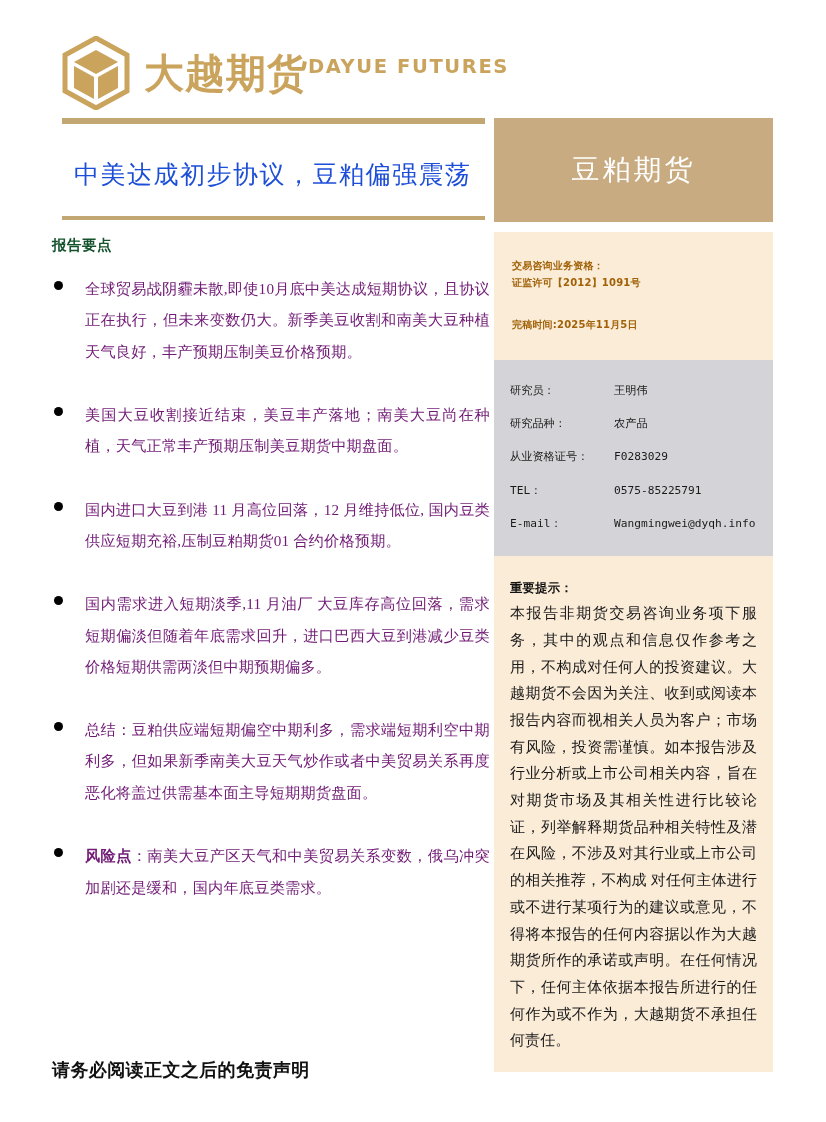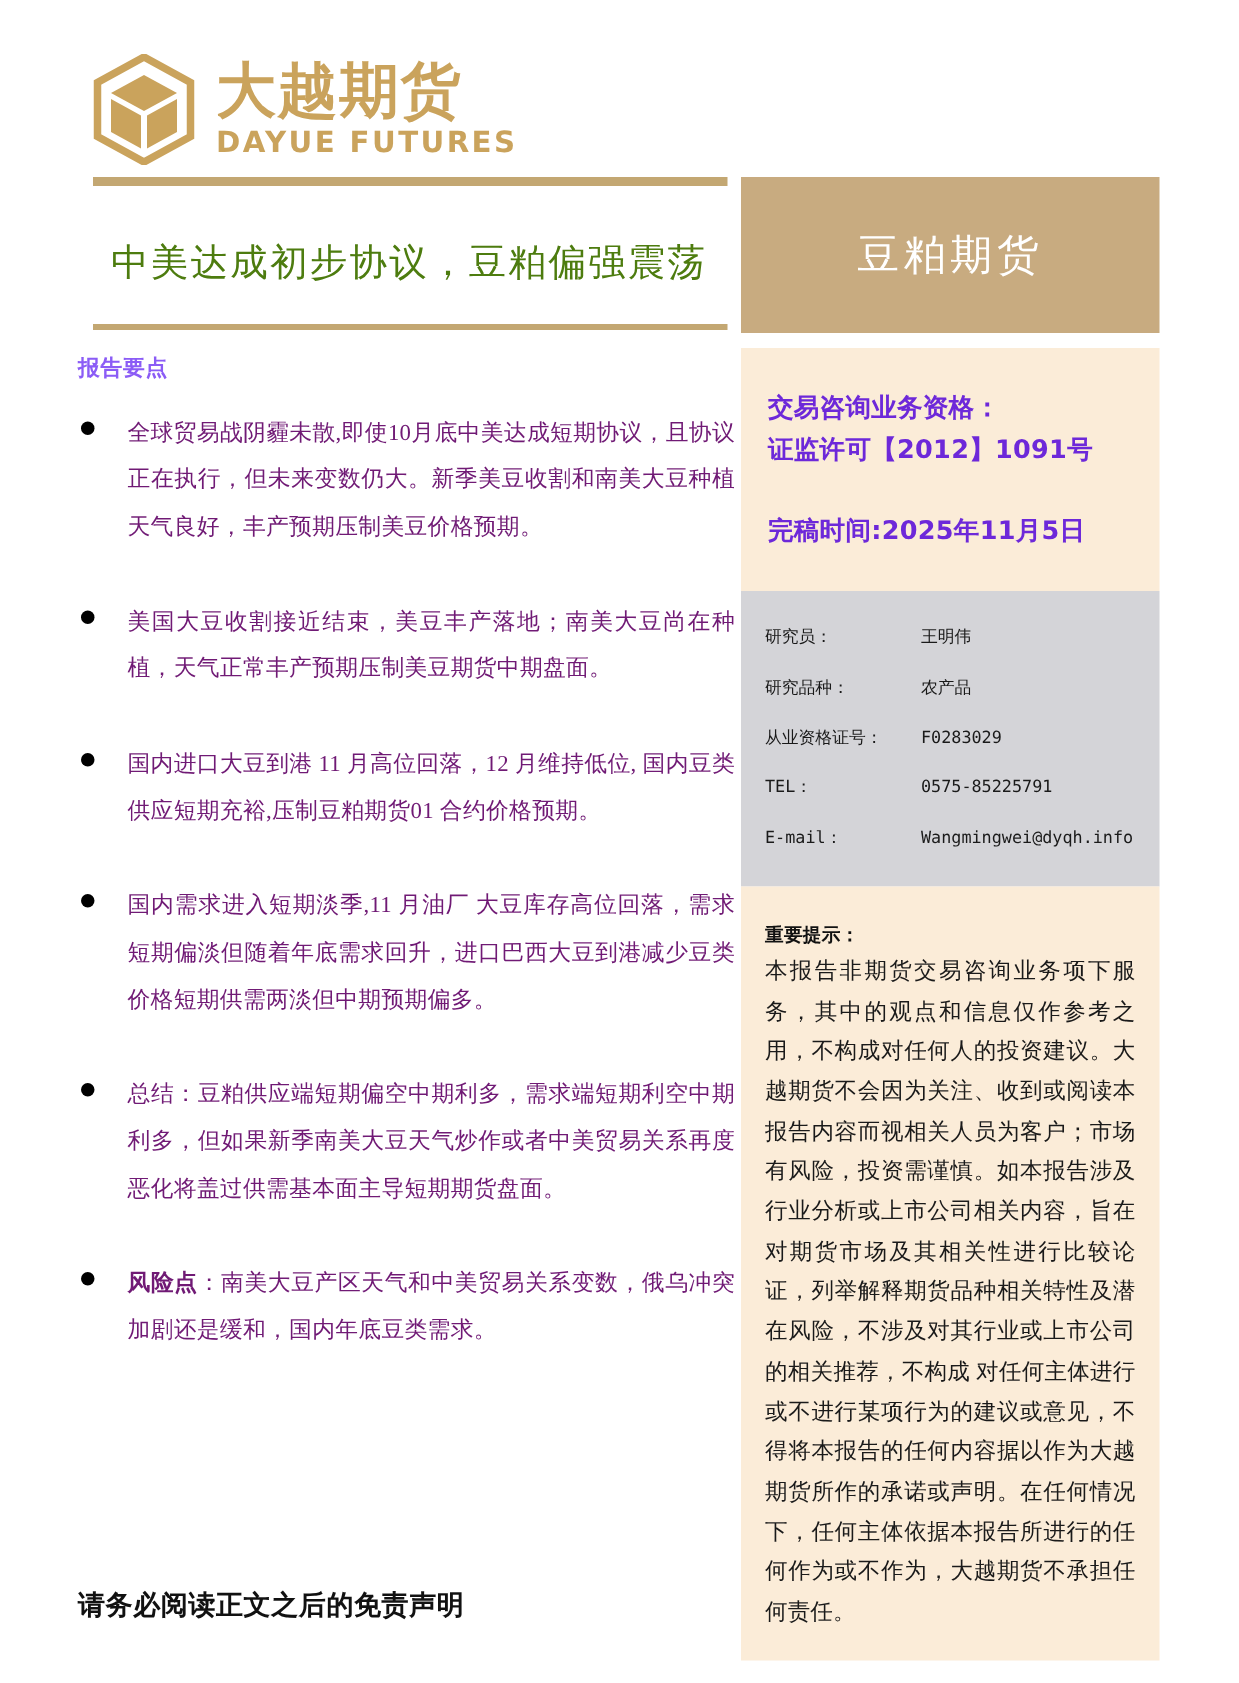--- a/index.html
+++ b/index.html
@@ -32,21 +32,21 @@
     align-items: center;
     gap: 14px;
   }
   .logo-mark {
     width: 68px;
     height: 74px;
     flex: 0 0 auto;
   }
   .logo-words {
     display: flex;
-    flex-direction: column;
+    flex-direction: row;
     justify-content: center;
     line-height: 1;
   }
   .logo-cn {
     font-family: "DejaVu Sans", "Liberation Sans", sans-serif;
     font-weight: bold;
     font-size: 40px;
     letter-spacing: 1px;
     color: #c8a košt;
     color: #c9a котор;
@@ -74,21 +74,21 @@
   .title-area {
     position: absolute;
     left: 62px;
     top: 140px;
     width: 423px;
     height: 86px;
   }
   .doc-title {
     font-family: Liberation Sans, sans-serif;
     font-size: 25px;
-    color: #4d7c0f;
+    color: #1d4ed8;
     letter-spacing: 1.5px;
     padding-left: 12px;
     padding-top: 18px;
     white-space: nowrap;
   }
   .title-rule {
     position: absolute;
     left: 0px;
     bottom: 6px;
     width: 423px;
@@ -119,21 +119,21 @@
   .highlights {
     position: absolute;
     left: 52px;
     top: 236px;
     width: 438px;
   }
   .highlights-heading {
     font-family: "DejaVu Sans", "Liberation Sans", sans-serif;
     font-weight: bold;
     font-size: 14.5px;
-    color: #8b5cf6;
+    color: #14532d;
     letter-spacing: 0.5px;
     margin-bottom: 18px;
   }
   .bullet-row {
     display: flex;
     align-items: flex-start;
     margin-bottom: 32px;
   }
   .bullet-dot {
     flex: 0 0 auto;
@@ -178,22 +178,22 @@
     width: 279px;
   }
 
   .panel-cream {
     background: #fbecd8;
     padding: 26px 18px 26px 18px;
   }
   .panel-cream .qline {
     font-family: "DejaVu Sans", "Liberation Sans", sans-serif;
     font-weight: bold;
-    font-size: 17px;
-    color: #6d28d9;
+    font-size: 10px;
+    color: #a16207;
     line-height: 1.65;
     letter-spacing: 0.2px;
   }
   .panel-cream .spacer {
     height: 26px;
   }
 
   .panel-grey {
     background: #d4d4d8;
     padding: 14px 16px 16px 16px;

